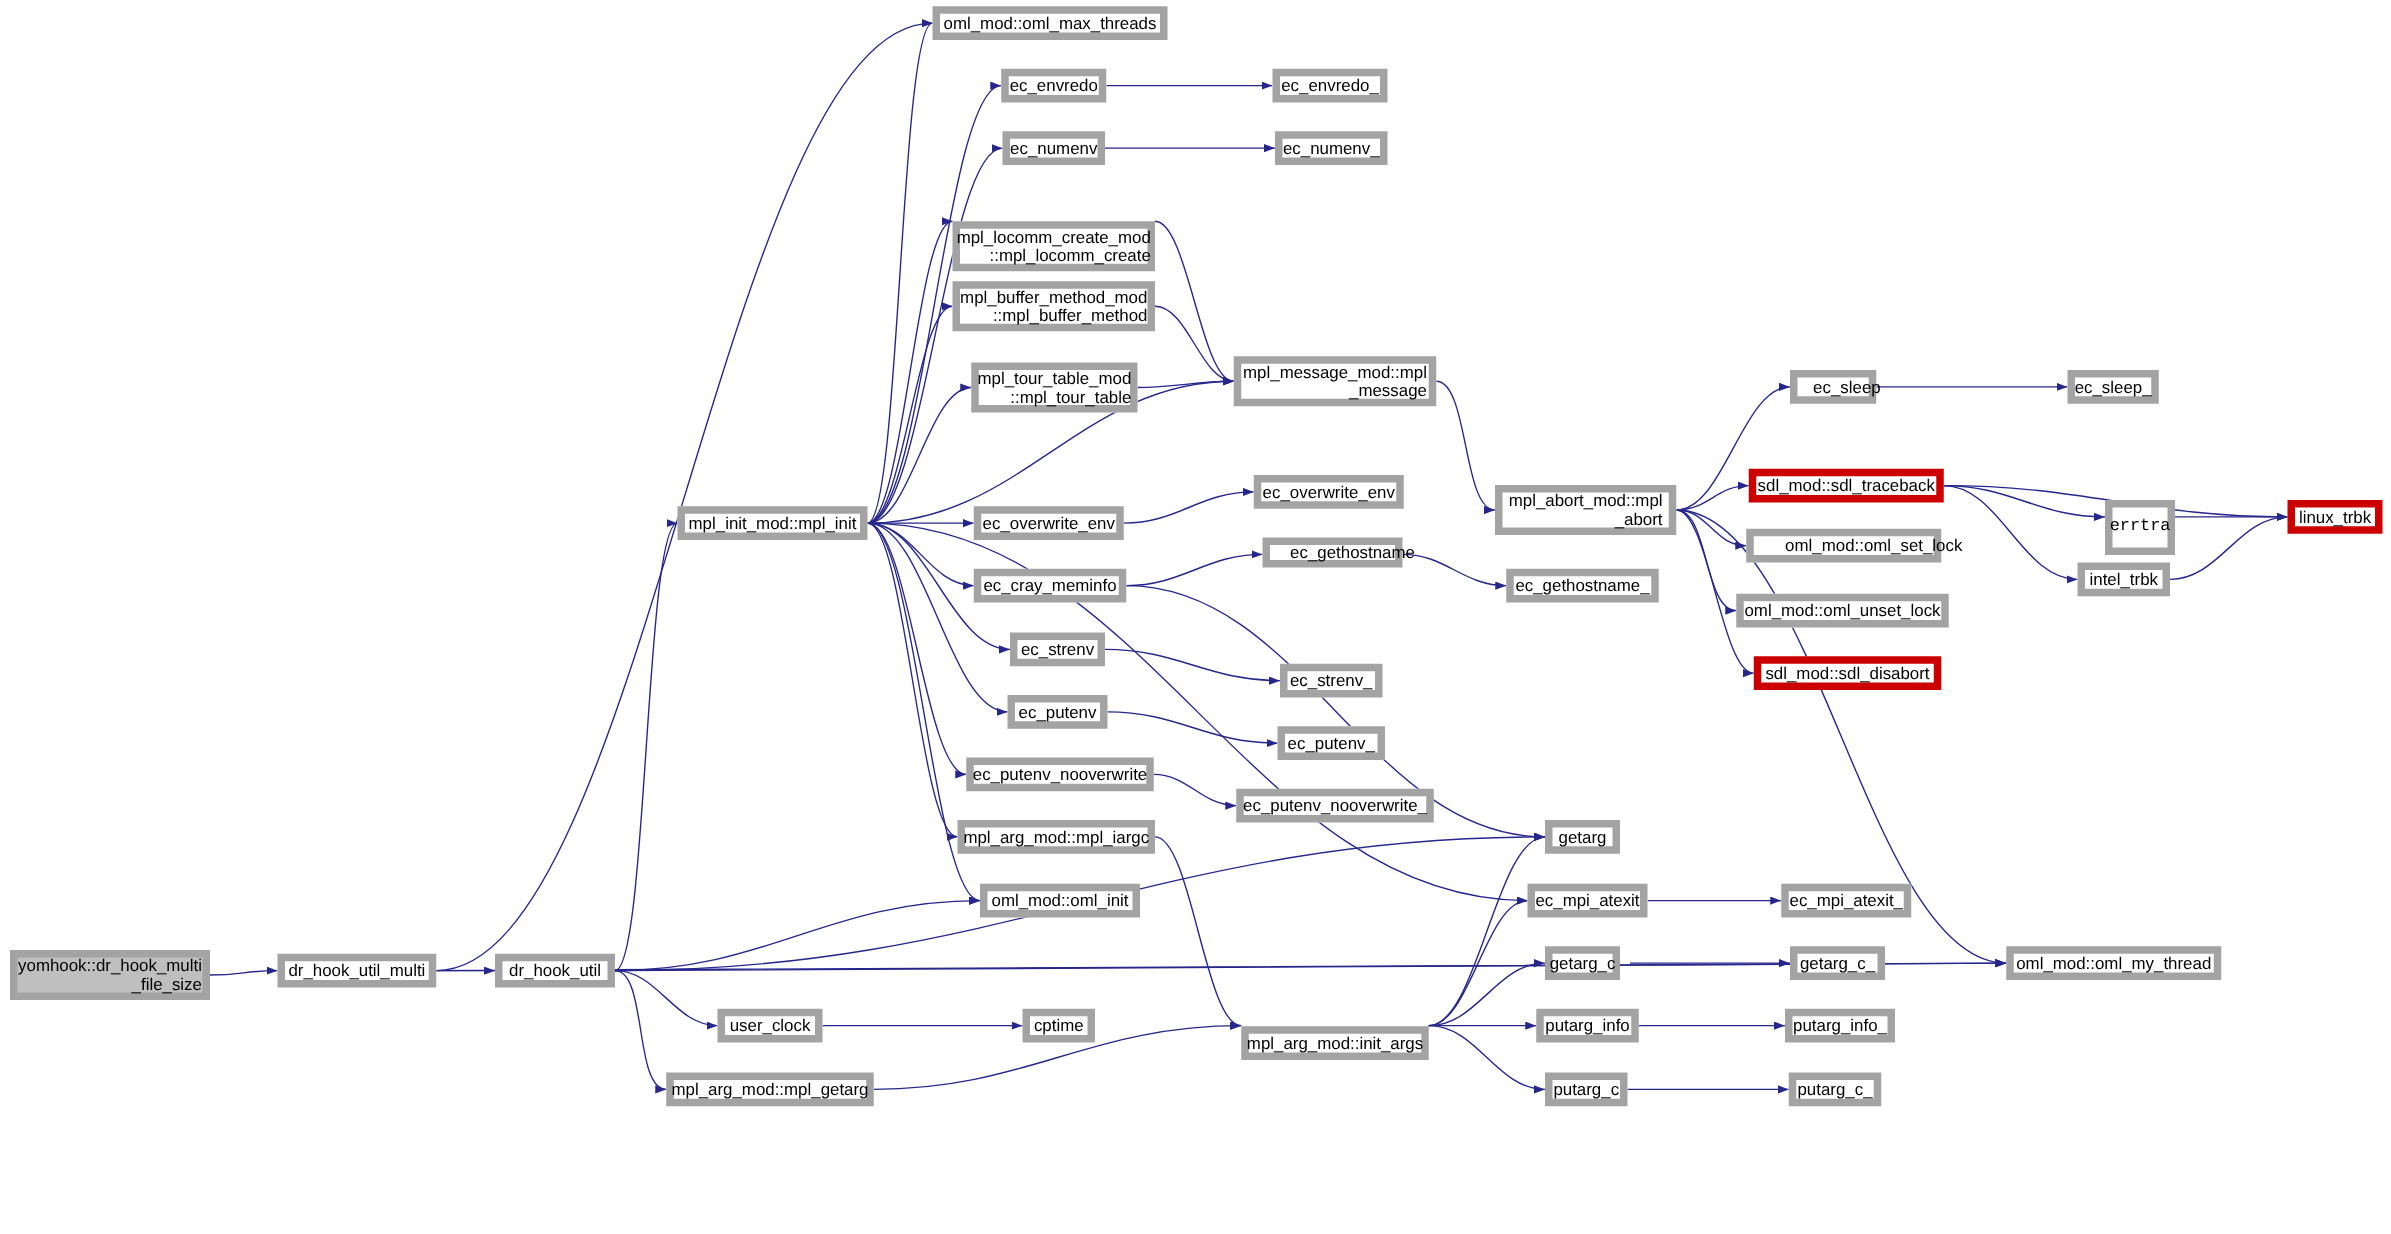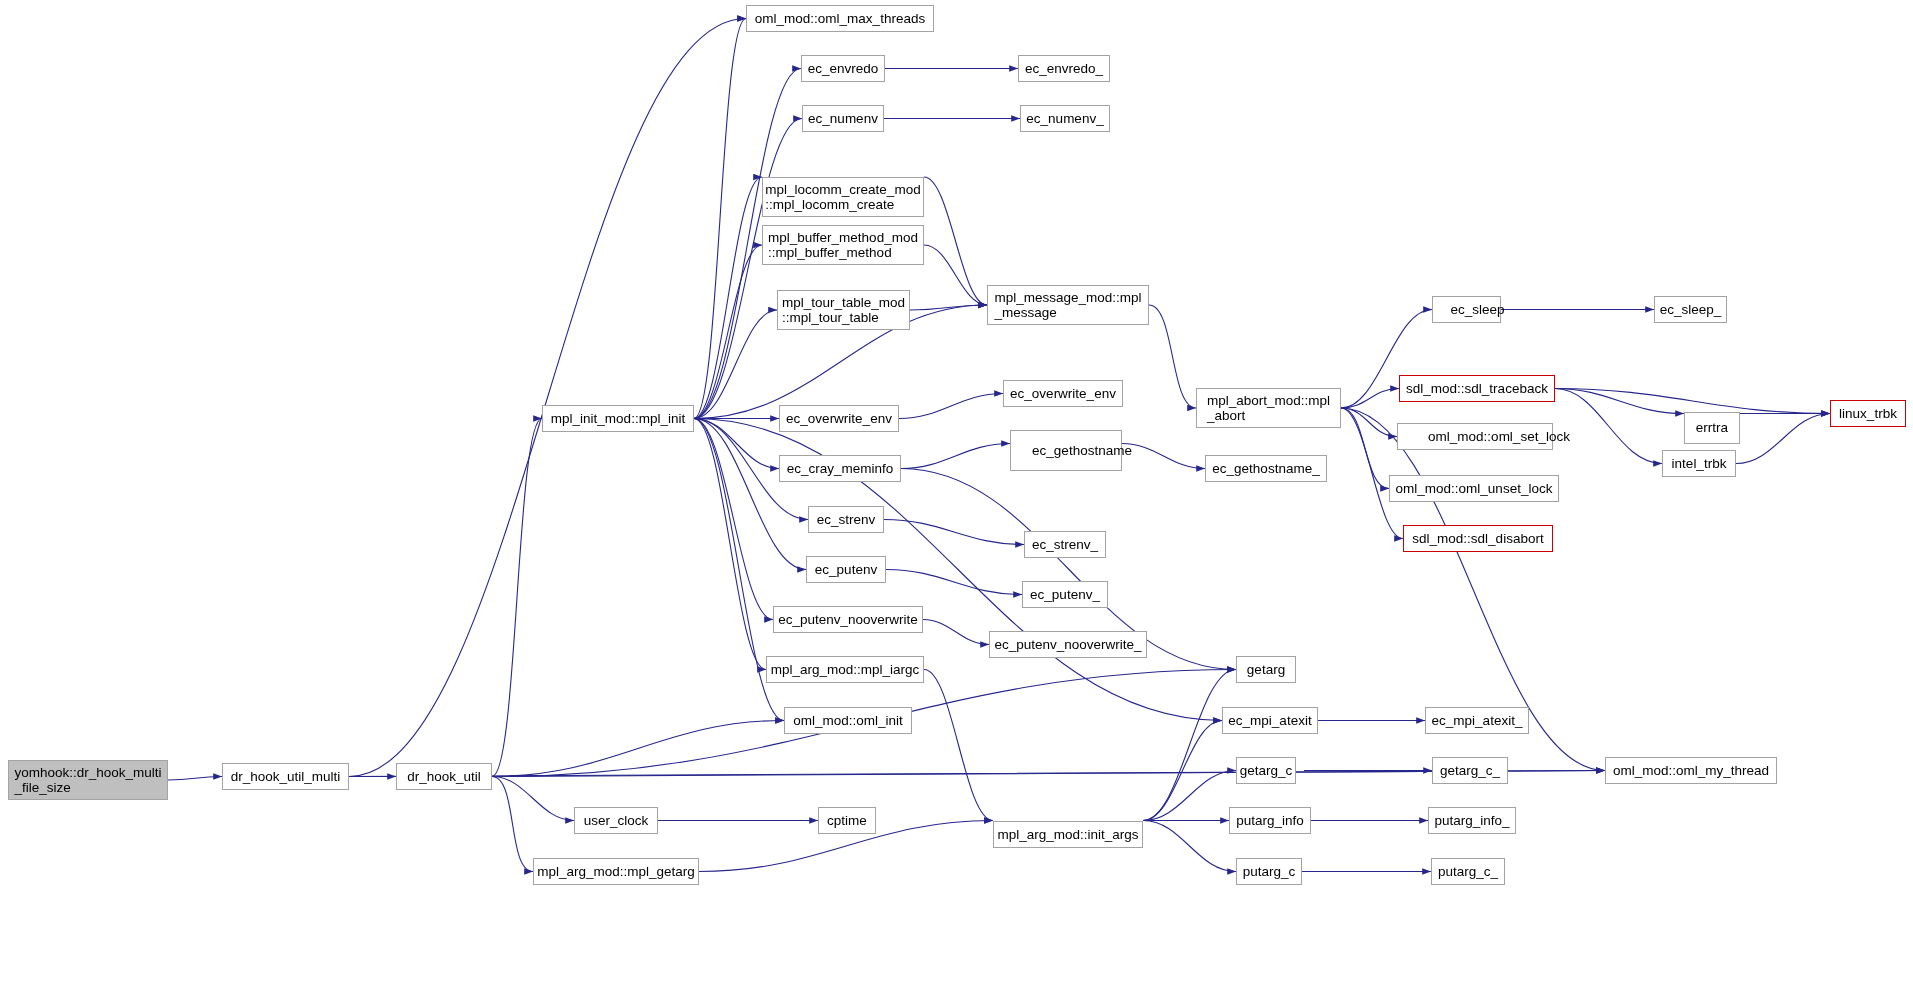--- a/index.html
+++ b/index.html
@@ -1,20 +1,20 @@
 <!DOCTYPE html>
 <html><head>
 <meta charset="utf-8">
 <style>
   html,body{margin:0;padding:0;background:#ffffff;}
   #canvas{position:relative;width:1913px;height:987px;background:#ffffff;
           font-family:"Liberation Sans", sans-serif;}
-  .node{position:absolute;box-sizing:border-box;border:1px solid #a3a3a3;
+  .node{position:absolute;box-sizing:border-box;border:6px solid #a3a3a3;
         background:#ffffff;color:#000000;font-size:13.5px;line-height:1.12;
-        display:flex;align-items:center;justify-content:center;text-align:left;
+        display:flex;align-items:center;justify-content:center;text-align:right;
         white-space:pre;letter-spacing:0px;}
   .node.red{border-color:#cc0000;}
   .node.filled{background:#bfbfbf;}
   svg.edges{position:absolute;left:0;top:0;width:1913px;height:987px;overflow:visible;}
 </style>
 </head>
 <body>
 
 <div id="canvas">
   <svg class="edges">
@@ -105,29 +105,29 @@
 ::mpl_buffer_method</div>
       <div class="node" style="left: 777px; top: 290px; width: 133px; height: 40px;">mpl_tour_table_mod
 ::mpl_tour_table</div>
       <div class="node" style="left: 987px; top: 285px; width: 162px; height: 40px;">mpl_message_mod::mpl
 _message</div>
       <div class="node" style="left: 1196px; top: 388px; width: 145px; height: 40px;">mpl_abort_mod::mpl
 _abort</div>
       <div class="node" style="left: 1432px; top: 296px; width: 69px; height: 27px; padding-left: 22px;">ec_sleep</div>
       <div class="node" style="left: 1654px; top: 296px; width: 73px; height: 27px;">ec_sleep_</div>
       <div class="node red" style="left: 1399px; top: 375px; width: 156px; height: 27px;">sdl_mod::sdl_traceback</div>
-      <div class="node" style="left: 1684px; top: 412px; width: 56px; height: 32px;">errtra</div>
+      <div class="node" style="left: 1684px; top: 400px; width: 56px; height: 44px; font-family: Liberation Mono, monospace;">errtra</div>
       <div class="node red" style="left: 1830px; top: 400px; width: 76px; height: 27px;">linux_trbk</div>
       <div class="node" style="left: 1662px; top: 450px; width: 74px; height: 27px;">intel_trbk</div>
       <div class="node" style="left: 1397px; top: 423px; width: 156px; height: 27px; padding-left: 48px;">oml_mod::oml_set_lock</div>
       <div class="node" style="left: 1389px; top: 475px; width: 170px; height: 27px;">oml_mod::oml_unset_lock</div>
       <div class="node red" style="left: 1403px; top: 525px; width: 150px; height: 27px;">sdl_mod::sdl_disabort</div>
       <div class="node" style="left: 1003px; top: 380px; width: 120px; height: 27px;">ec_overwrite_env</div>
       <div class="node" style="left: 779px; top: 405px; width: 120px; height: 27px;">ec_overwrite_env</div>
-      <div class="node" style="left: 1010px; top: 430px; width: 112px; height: 41px; padding-left: 32px;">ec_gethostname</div>
+      <div class="node" style="left: 1010px; top: 430px; width: 112px; height: 24px; padding-left: 32px;">ec_gethostname</div>
       <div class="node" style="left: 1205px; top: 455px; width: 122px; height: 27px;">ec_gethostname_</div>
       <div class="node" style="left: 779px; top: 455px; width: 122px; height: 27px;">ec_cray_meminfo</div>
       <div class="node" style="left: 808px; top: 506px; width: 76px; height: 27px;">ec_strenv</div>
       <div class="node" style="left: 1024px; top: 531px; width: 82px; height: 27px;">ec_strenv_</div>
       <div class="node" style="left: 806px; top: 556px; width: 80px; height: 27px;">ec_putenv</div>
       <div class="node" style="left: 1022px; top: 581px; width: 86px; height: 27px;">ec_putenv_</div>
       <div class="node" style="left: 773px; top: 606px; width: 150px; height: 27px;">ec_putenv_nooverwrite</div>
       <div class="node" style="left: 989px; top: 631px; width: 158px; height: 27px;">ec_putenv_nooverwrite_</div>
       <div class="node" style="left: 766px; top: 656px; width: 158px; height: 27px;">mpl_arg_mod::mpl_iargc</div>
       <div class="node" style="left: 1236px; top: 656px; width: 60px; height: 27px;">getarg</div>

